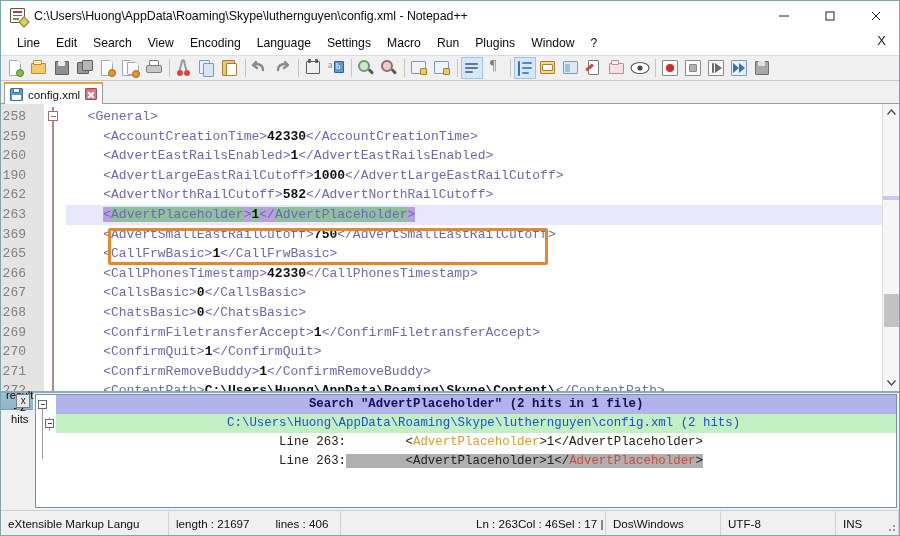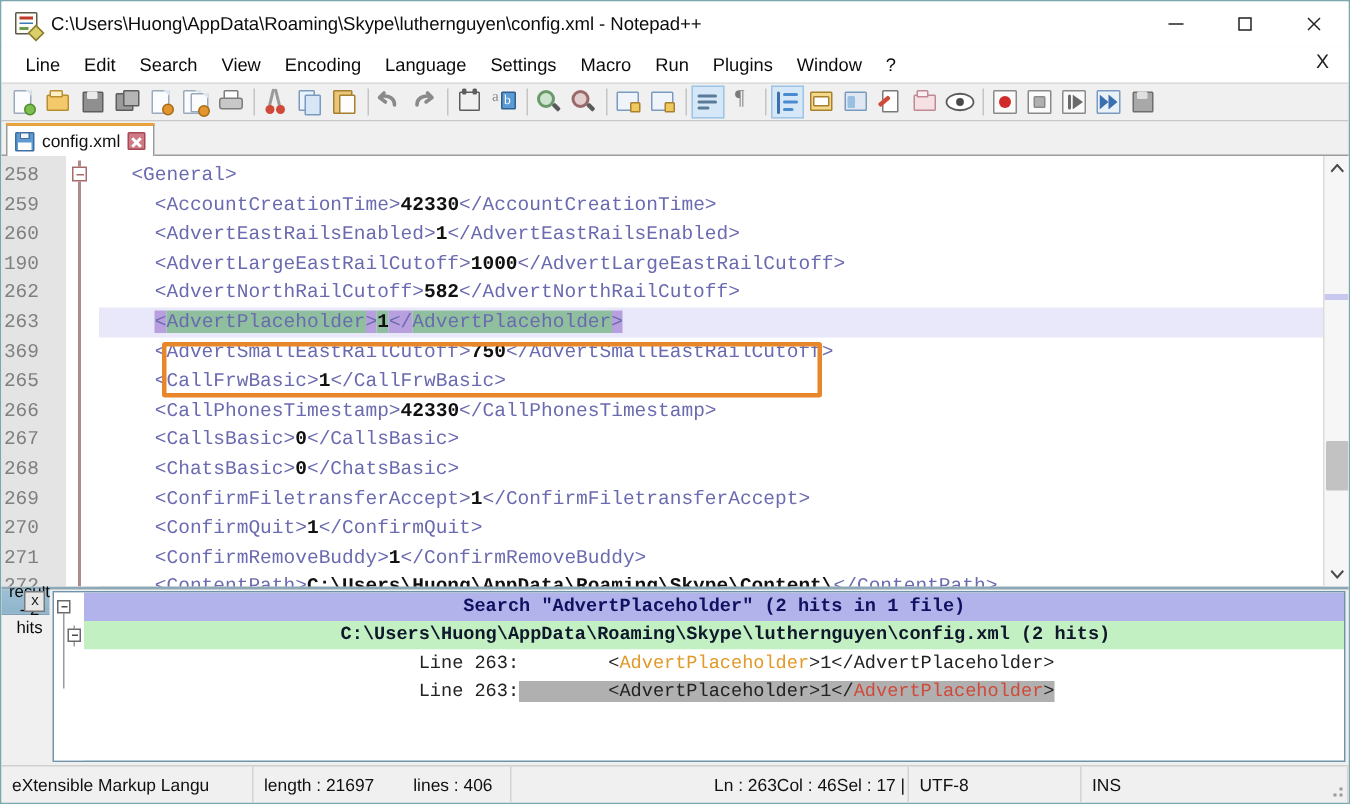--- a/index.html
+++ b/index.html
@@ -337,21 +337,21 @@
   .fr-lines {
     flex: 1 1 auto;
     font-family: "Liberation Mono", "DejaVu Sans Mono", monospace;
     font-size: 12.4px;
     white-space: pre;
     position: relative;
     overflow: hidden;
   }
   .fr-line { height: 19px; line-height: 19px; }
   .fr-line.search { background: #b3b3ec; color: #101060; font-weight: bold; }
-  .fr-line.file   { background: #c3f0c3; color: #0f172a; font-weight: bold; }
+  .fr-line.file   { background: #c3f0c3; color: #1d4ed8; font-weight: normal; }
   .fr-line.hit    { background: #ffffff; color: #222; }
   .fr-line.hit.sel { }
   .fr-line .selbg { background: #b0b0b0; }
   .watermark {
     position: absolute;
     right: 12px; top: 12px;
     font-family: "Liberation Sans", sans-serif;
     font-size: 46px; font-weight: bold;
     color: rgba(212,160,170,0.20);
     letter-spacing: -1px;
@@ -660,20 +660,21 @@
       <span class="gap"></span>
       <span>lines : 406</span>
     </div>
     <div class="sb pos">
       <span style="padding-left:128px">Ln : 263</span>
       <span class="gap2"></span>
       <span>Col : 46</span>
       <span class="gap2"></span>
       <span>Sel : 17 | 1</span>
     </div>
+    <div class="sb eol">Dos\Windows</div>
     <div class="sb enc">UTF-8</div>
     <div class="sb ins">INS</div>
     <div class="grip">
       <i style="left:9px;top:9px"></i>
         <i style="left:5px;top:9px"></i>
         <i style="left:9px;top:5px"></i>
     </div>
   </div>
 </div>
 

